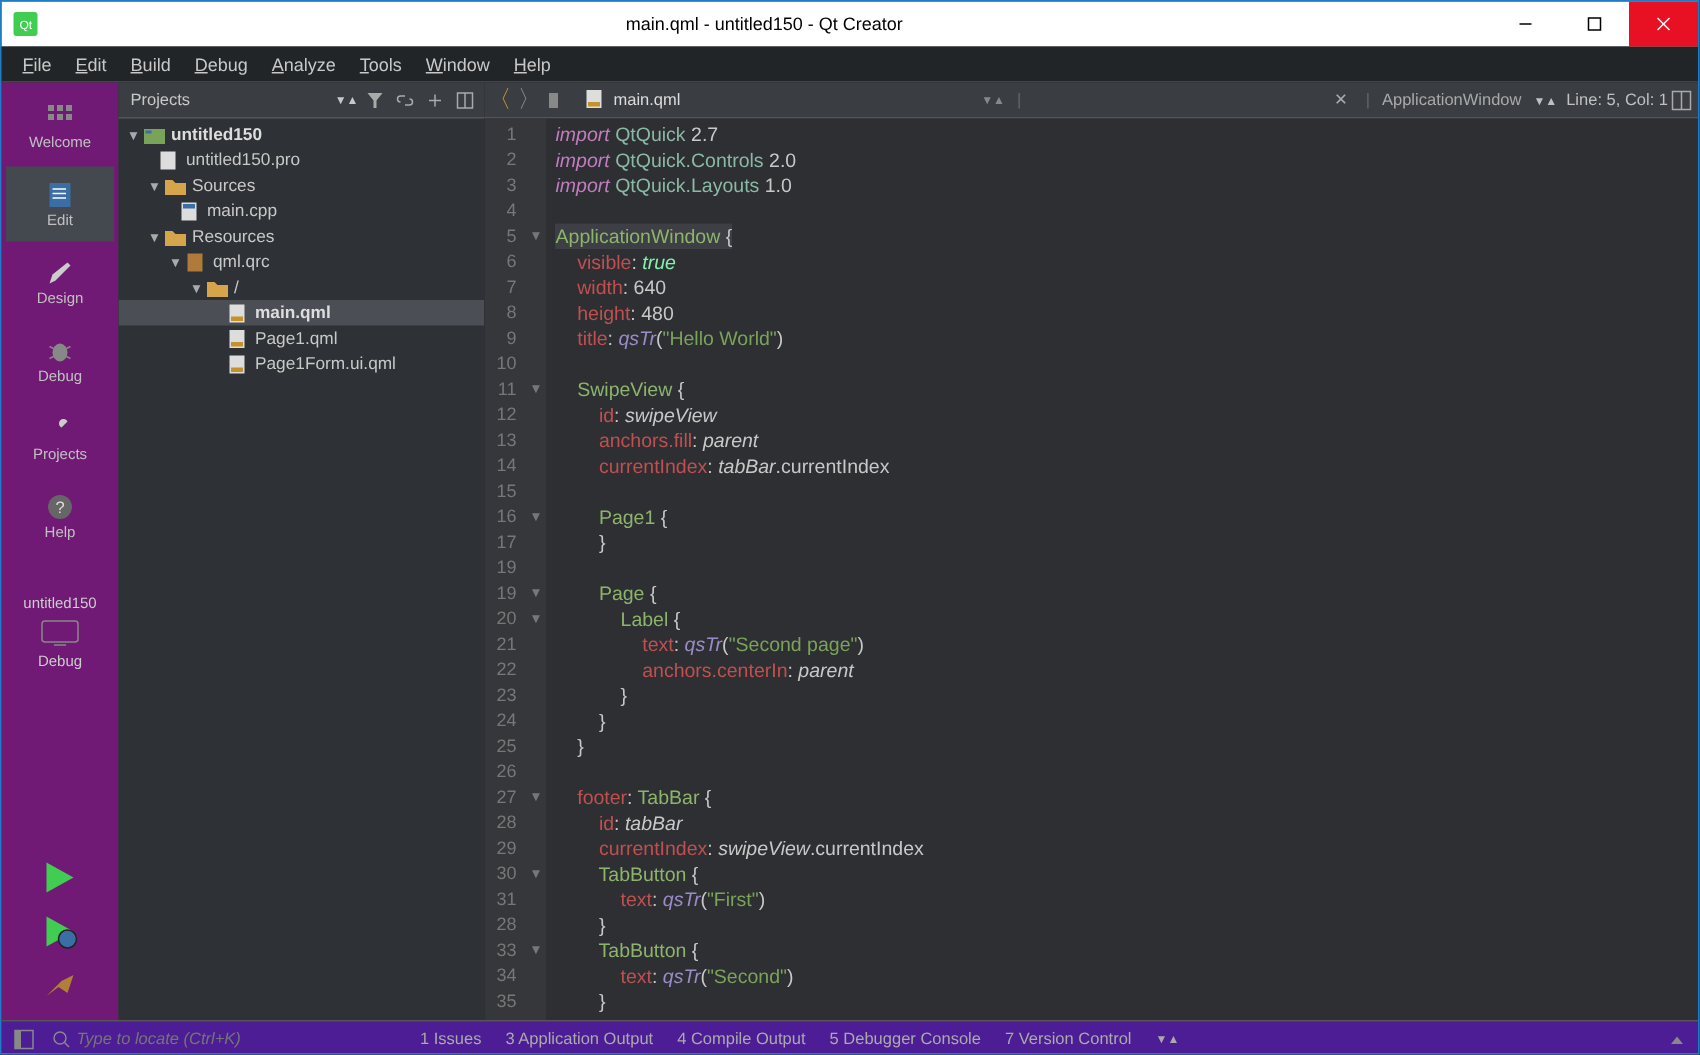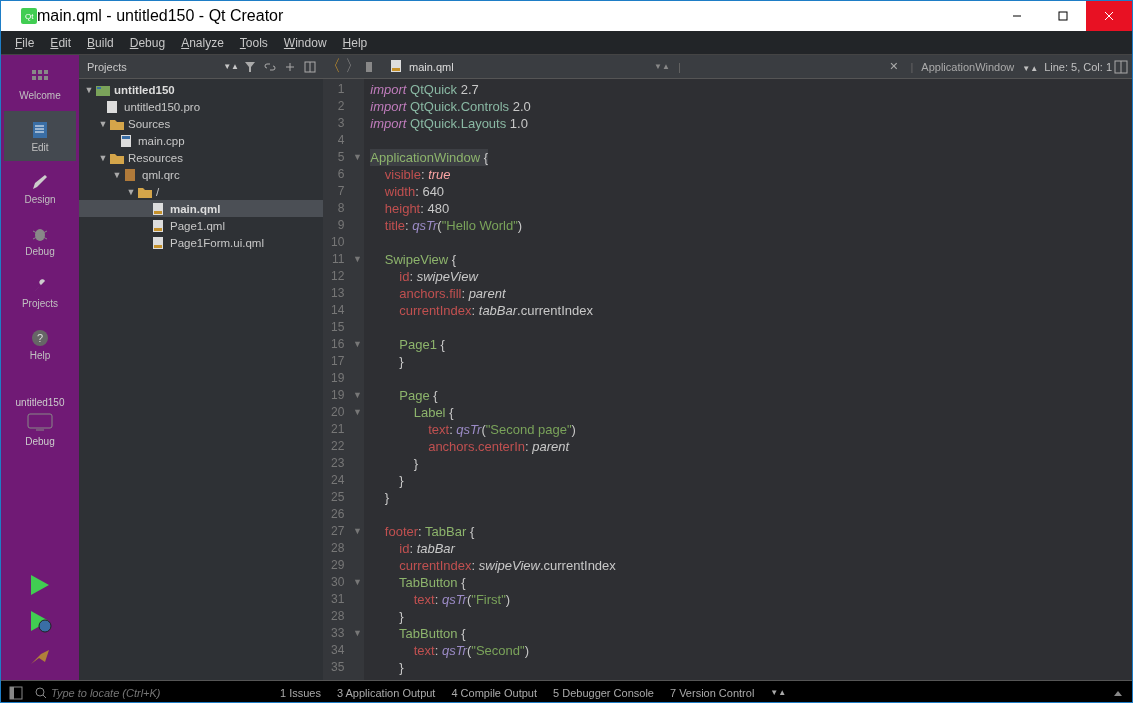--- a/index.html
+++ b/index.html
@@ -1,19 +1,19 @@
 <!DOCTYPE html>
 <html><head>
 <meta charset="utf-8">
 <style>
 * { margin:0; padding:0; box-sizing:border-box; font-family:"Segoe UI",Arial,sans-serif; }
 body { width:1133px; height:703px; background:#3a3e42; color:#c0c0c0; overflow:hidden; border:1px solid #1e7dc6; }
 .titlebar { height:30px; background:#fff; display:flex; align-items:center; color:#333; }
-.titlebar .qt-logo { width:16px; height:16px; margin-left:20px; background:#41cd52; border-radius:2px; display:flex; align-items:center; justify-content:center; }
-.titlebar .title { flex:1; text-align:left; font-size:16px; color:#000; }
+.titlebar .qt-logo { width:16px; height:16px; margin-left:8px; background:#41cd52; border-radius:2px; display:flex; align-items:center; justify-content:center; }
+.titlebar .title { flex:1; text-align:center; font-size:12px; color:#000; }
 .winbtns { display:flex; }
 .winbtn { width:46px; height:30px; display:flex; align-items:center; justify-content:center; font-size:11px; }
 .winbtn.close { background:#e81123; color:#fff; }
 .menubar { height:24px; background:#222528; display:flex; align-items:center; padding:0 6px; border-bottom:1px solid #444; }
 .menu-item { padding:2px 8px; font-size:12px; color:#c8c8c8; }
 .menu-item .u { text-decoration:underline; }
 .body { display:flex; height:calc(703px - 30px - 24px - 24px); }
 .left-rail { width:78px; background:#701a75; display:flex; flex-direction:column; align-items:center; padding-top:4px; }
 .rail-btn { width:72px; height:50px; display:flex; flex-direction:column; align-items:center; justify-content:center; font-size:10px; color:#c0c0c0; margin-bottom:2px; }
 .rail-btn.active { background:#444950; }
@@ -46,26 +46,26 @@
 .lineinfo { margin-left:auto; font-size:11px; color:#c0c0c0; padding-right:2px; }
 .split-ico { width:18px; text-align:center; color:#aaa; }
 .code { flex:1; display:flex; font-family:Consolas,monospace; font-size:13px; overflow:hidden; background:#2e2f33; }
 .gutter { background:#35373b; color:#777; text-align:right; padding:2px 6px 2px 8px; line-height:17px; font-size:12px; user-select:none; }
 .fold { width:14px; background:#35373b; padding-top:2px; line-height:17px; font-size:9px; color:#777; text-align:center; }
 .src { flex:1; padding:2px 0 2px 6px; line-height:17px; white-space:pre; color:#c8c8c8; }
 .src .kw { color:#c17dbd; font-style:italic; }
 .src .ns { color:#8ab9a4; }
 .src .typ { color:#8db46c; }
 .src .prop { color:#c05050; }
-.src .val { color:#fca5a5; font-style:italic; }
+.src .val { color:#86efac; font-style:italic; }
 .src .fn { color:#9b8bc6; font-style:italic; }
 .src .str { color:#7aa35a; }
 .src .id { color:#c8c8c8; font-style:italic; }
 .src .curline { background:#3d3f44; display:inline-block; }
-.statusbar { height:24px; background:#000000; display:flex; align-items:center; font-size:11px; color:#aaa; border-top:1px solid #555; }
+.statusbar { height:24px; background:#4c1d95; display:flex; align-items:center; font-size:11px; color:#aaa; border-top:1px solid #555; }
 .status-seg { padding:0 8px; display:flex; align-items:center; gap:4px; }
 .locator { flex:0 0 240px; display:flex; align-items:center; gap:4px; padding-left:4px; }
 .locator input { background:transparent; border:none; color:#888; font-size:11px; width:180px; font-style:italic; }
 .iconbox { width:16px; height:16px; }
 svg { display:block; }
 </style>
 </head>
 <body>
 
 <div class="titlebar">

